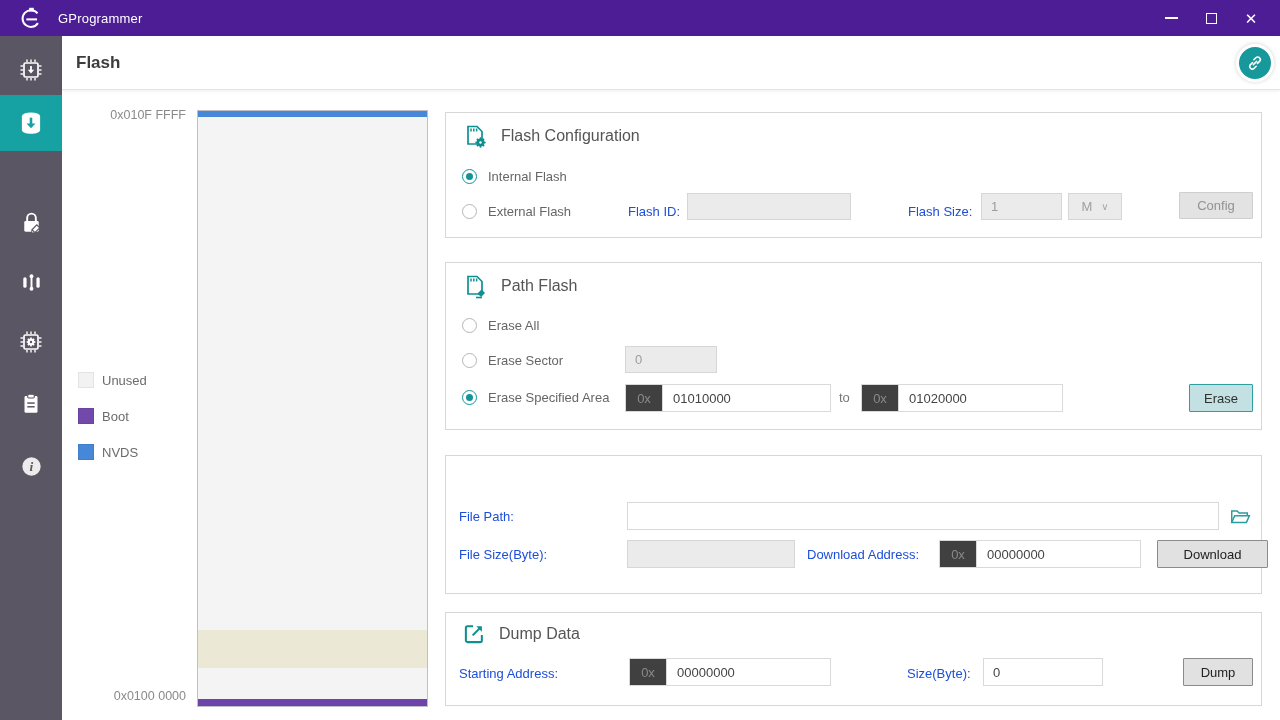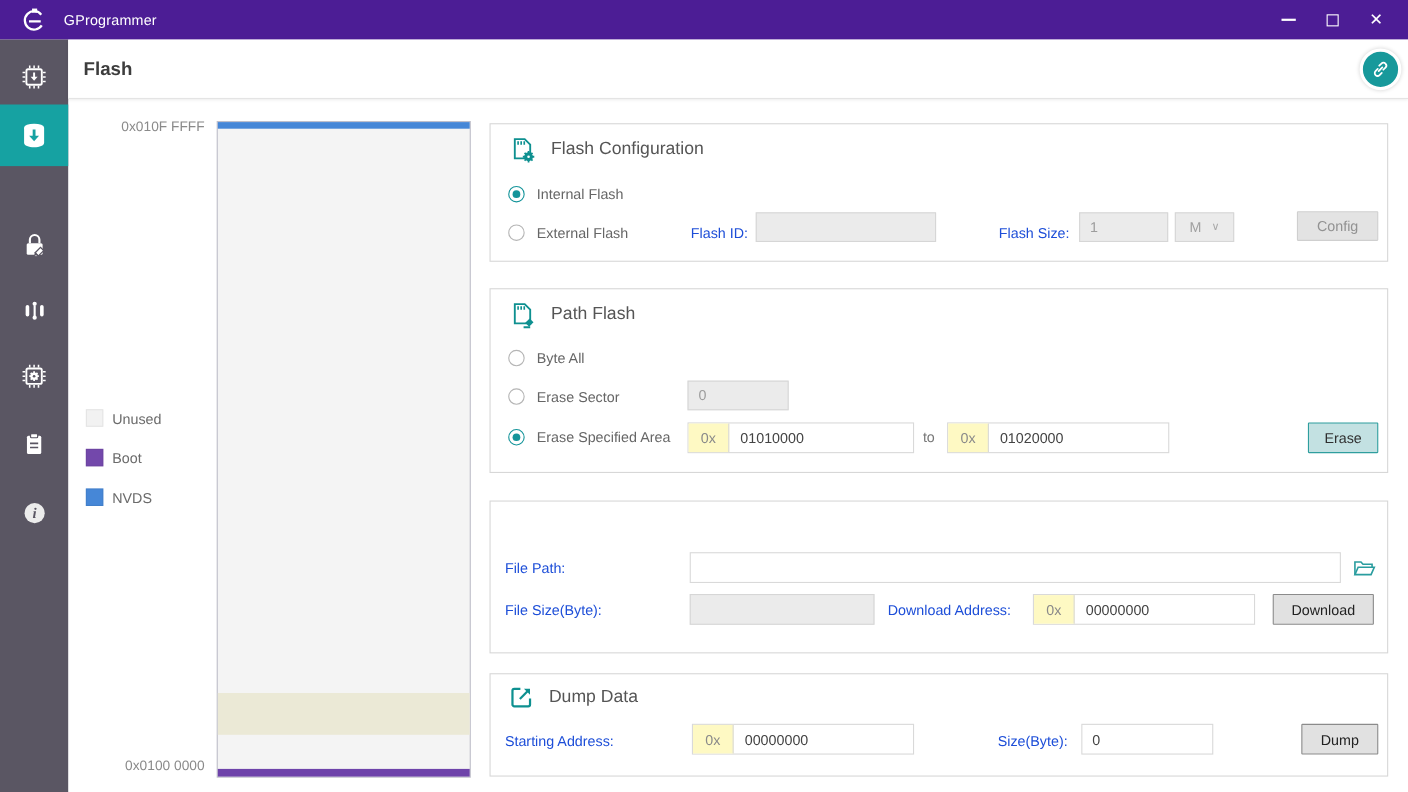--- a/index.html
+++ b/index.html
@@ -54,21 +54,21 @@
   .radio { width:15px; height:15px; border-radius:50%; border:1.5px solid #b5b5b5; background:#fff; position:relative; flex:0 0 auto; }
   .radio.sel { border-color:#14949a; }
   .radio.sel::after { content:""; position:absolute; left:3px; top:3px; width:7px; height:7px; border-radius:50%; background:#14949a; }
   .radio-label { font-size:13px; color:#666; }
 
   input.txt { position:absolute; height:27px; border:1px solid #d9d9d9; background:#fff; color:#444;
               font-size:13px; padding:0 9px; font-family:inherit; outline:none; }
   input.txt:disabled, input.txt.disabled { background:#ebebeb; border-color:#d6d6d6; color:#9d9d9d; }
 
   .hexgroup { position:absolute; height:28px; border:1px solid #d9d9d9; background:#fff; display:flex; align-items:stretch; }
-  .hexprefix { width:37px; background:#fef9c3; border-right:1px solid #d9d9d9; color:#8a8a8a; font-size:13px;
+  .hexprefix { width:37px; background:#404040; border-right:1px solid #d9d9d9; color:#8a8a8a; font-size:13px;
                display:flex; align-items:center; justify-content:center; }
   .hexgroup input { border:0; flex:1; min-width:0; padding:0 10px; font-size:13px; color:#444; outline:none; font-family:inherit; background:transparent; }
 
   .btn { position:absolute; height:27px; font-size:13px; font-family:inherit; cursor:pointer; border-radius:1px; }
   .btn-gray { background:#e1e1e1; border:1px solid #8b8b8b; color:#222; }
   .btn-disabled { background:#e3e3e3; border:1px solid #cfcfcf; color:#929292; cursor:default; }
   .btn-teal { background:#c3e1e2; border:1px solid #2f9e9e; color:#2f2f2f; }
 
   .dropdown { position:absolute; height:27px; border:1px solid #d6d6d6; background:#ebebeb; color:#a0a0a0;
               font-size:13px; display:flex; align-items:center; justify-content:center; gap:9px; cursor:default; }
@@ -277,21 +277,21 @@
           <line x1="14.6" y1="5.5" x2="14.6" y2="8.5"></line>
         </g>
       <polygon points="15.5,20.5 19.5,16.5 23,20 19,24" fill="#0e9090"></polygon>
       <line x1="14" y1="24.5" x2="20" y2="24.5" stroke="#0e9090" stroke-width="1.6"></line>
     </svg>
     <span class="panel-title">Path Flash</span>
   </div>
 
   <div class="radio-row" style="left:16px; top:55px;">
     <span class="radio"></span>
-    <span class="radio-label">Byte All</span>
+    <span class="radio-label">Erase All</span>
   </div>
 
   <div class="radio-row" style="left:16px; top:90px;">
     <span class="radio"></span>
     <span class="radio-label">Erase Sector</span>
   </div>
   <input class="txt" disabled="" style="left: 179px; top: 83px; width: 92px;" value="0">
 
   <div class="radio-row" style="left:16px; top:127px;">
     <span class="radio sel"></span>
@@ -321,21 +321,21 @@
   </div>
 
   <div class="lbl" style="left:13px; top:91px;">File Size(Byte):</div>
   <input class="txt" disabled="" style="left: 181px; top: 84px; width: 168px; height: 28px;" value="">
 
   <div class="lbl" style="left:361px; top:91px;">Download Address:</div>
   <div class="hexgroup" style="left:493px; top:84px; width:202px;">
     <span class="hexprefix">0x</span>
     <input value="00000000" style="">
   </div>
-  <button class="btn btn-gray" style="left:711px; top:84px; width:92px; height:28px;">Download</button>
+  <button class="btn btn-gray" style="left:711px; top:84px; width:111px; height:28px;">Download</button>
 </div>
 
 <div class="panel" style="top:612px; height:94px;text-decoration:underline;">
   <div class="panel-head" style="top:9px;">
     <svg width="24" height="24" viewBox="0 0 26 26">
       <path d="M12 4.5 H6 a1.8 1.8 0 0 0 -1.8 1.8 V20 a1.8 1.8 0 0 0 1.8 1.8 h13.7 a1.8 1.8 0 0 0 1.8 -1.8 v-6" fill="none" stroke="#0e9090" stroke-width="2.2"></path>
       <line x1="11.5" y1="14.5" x2="20" y2="6" stroke="#0e9090" stroke-width="2.2"></line>
       <path d="M15.5 4.5 h6 v6 Z" fill="#0e9090"></path>
     </svg>
     <span class="panel-title">Dump Data</span>

